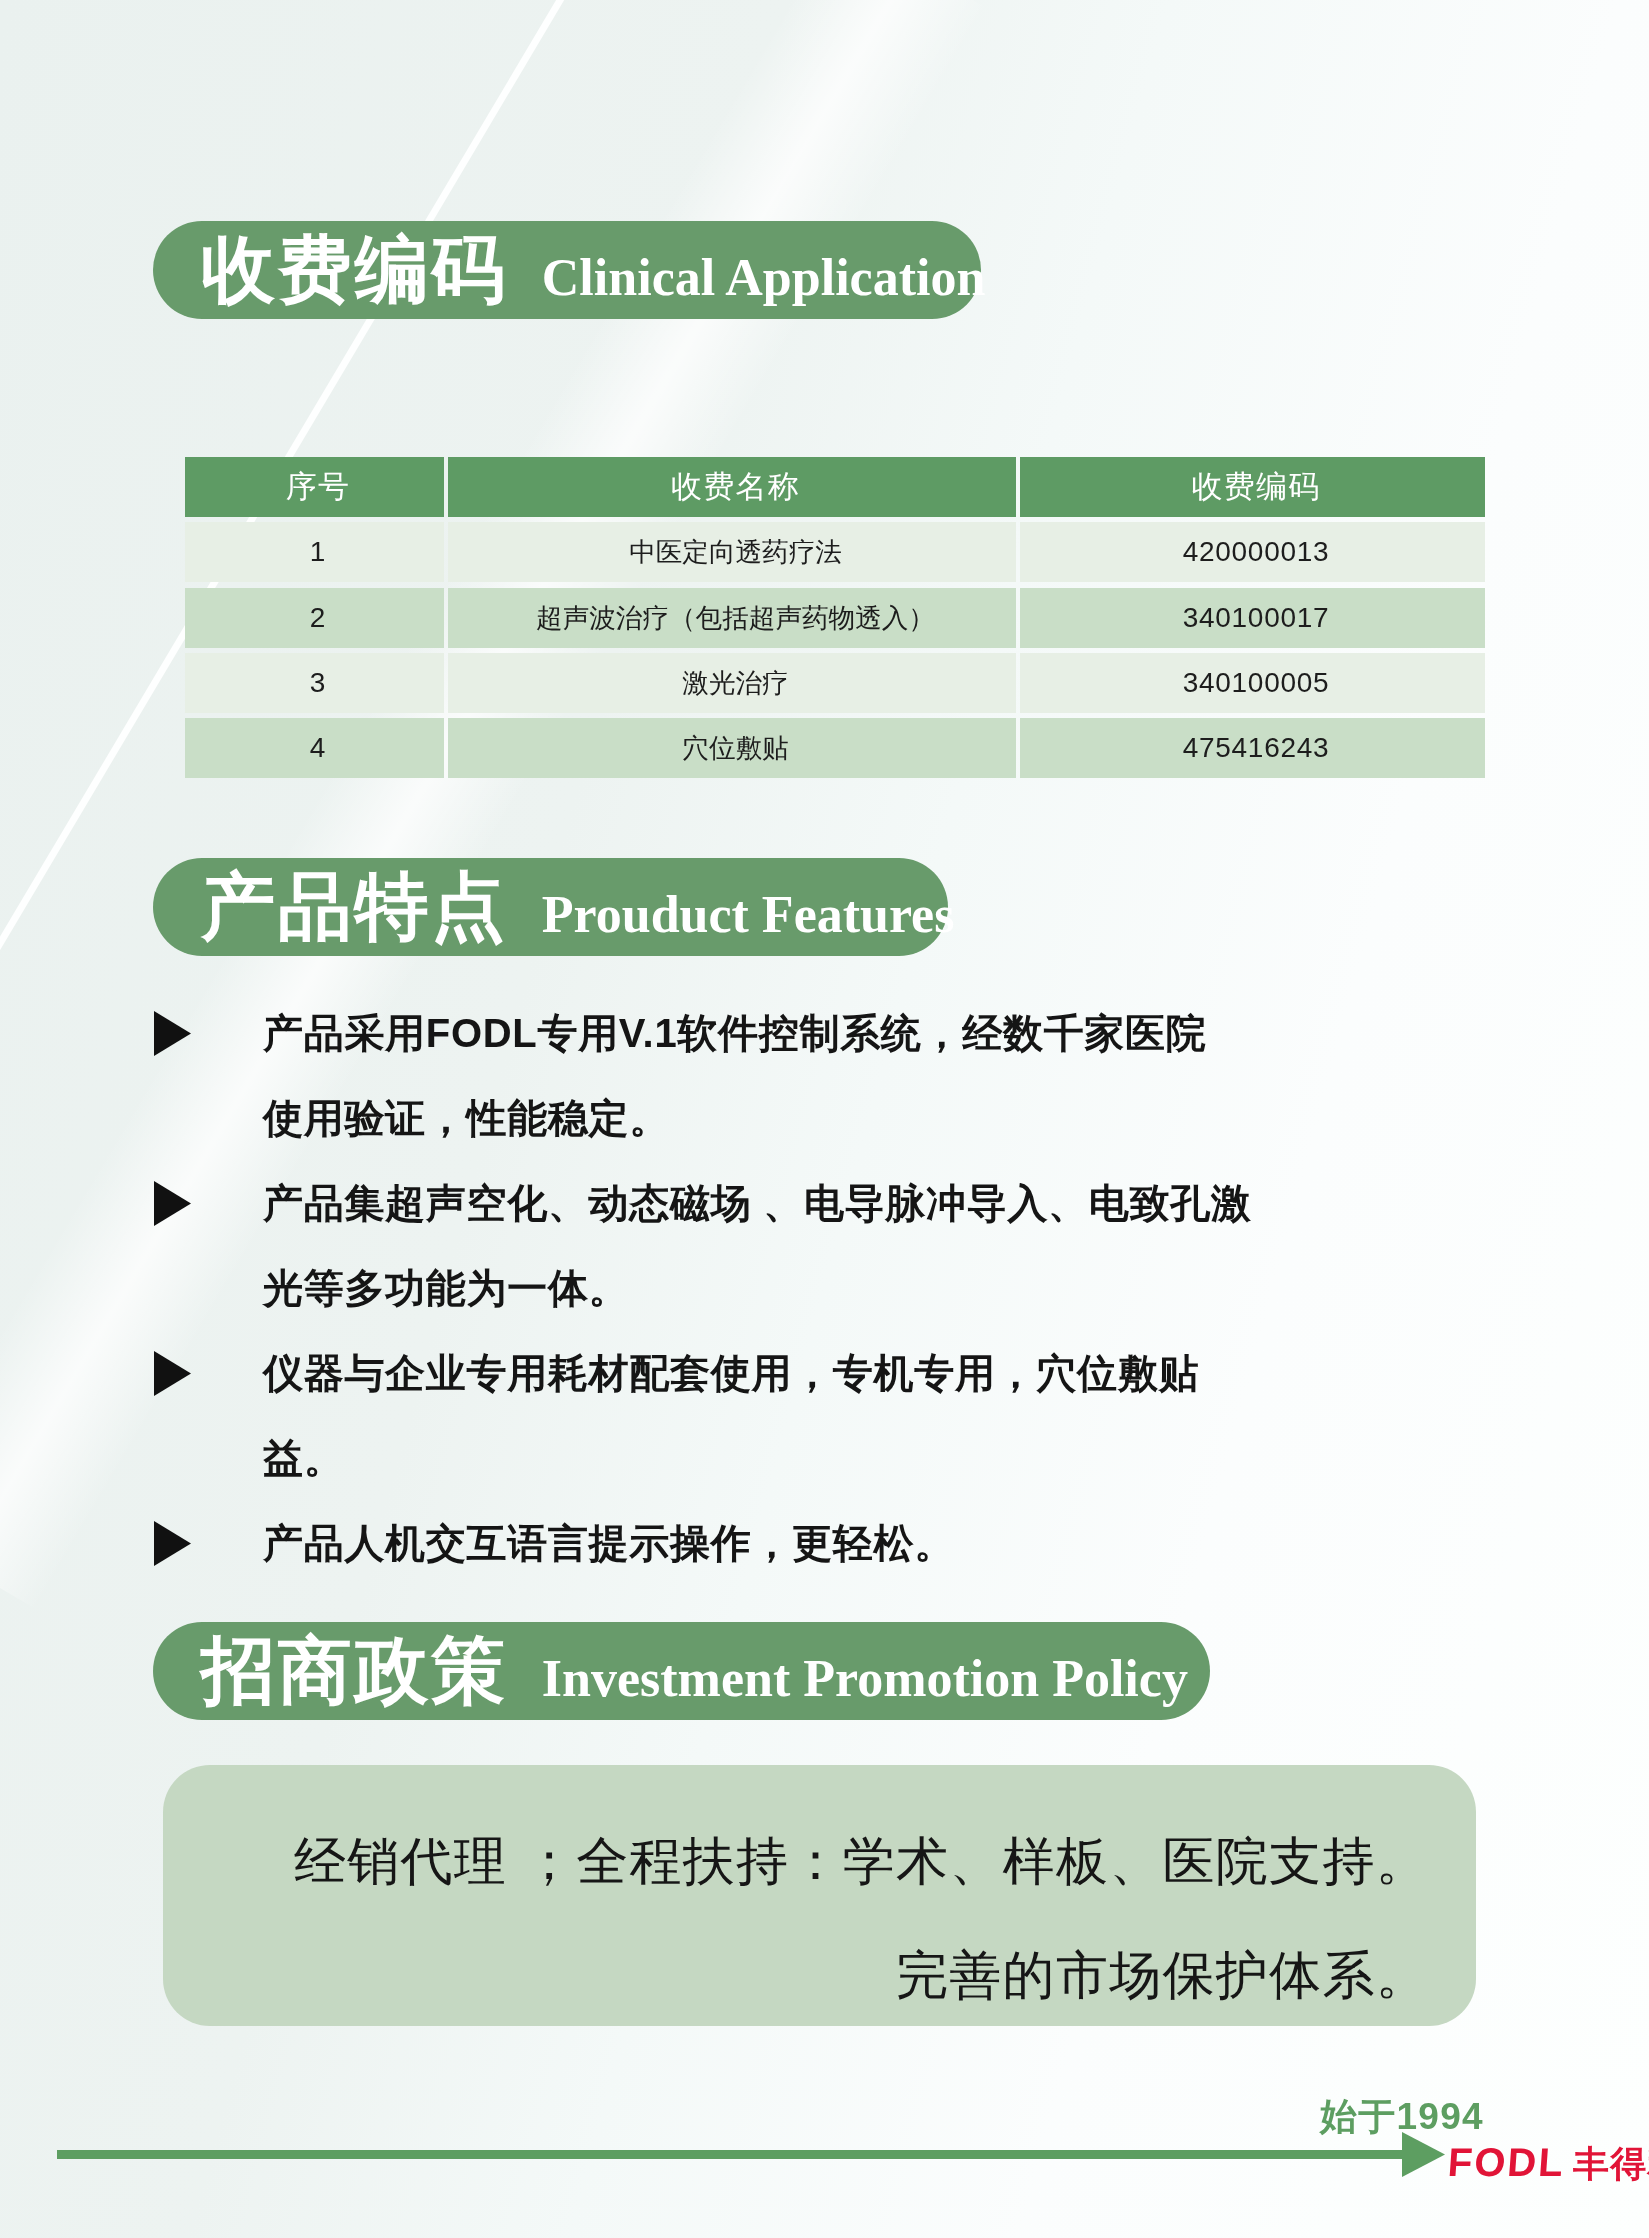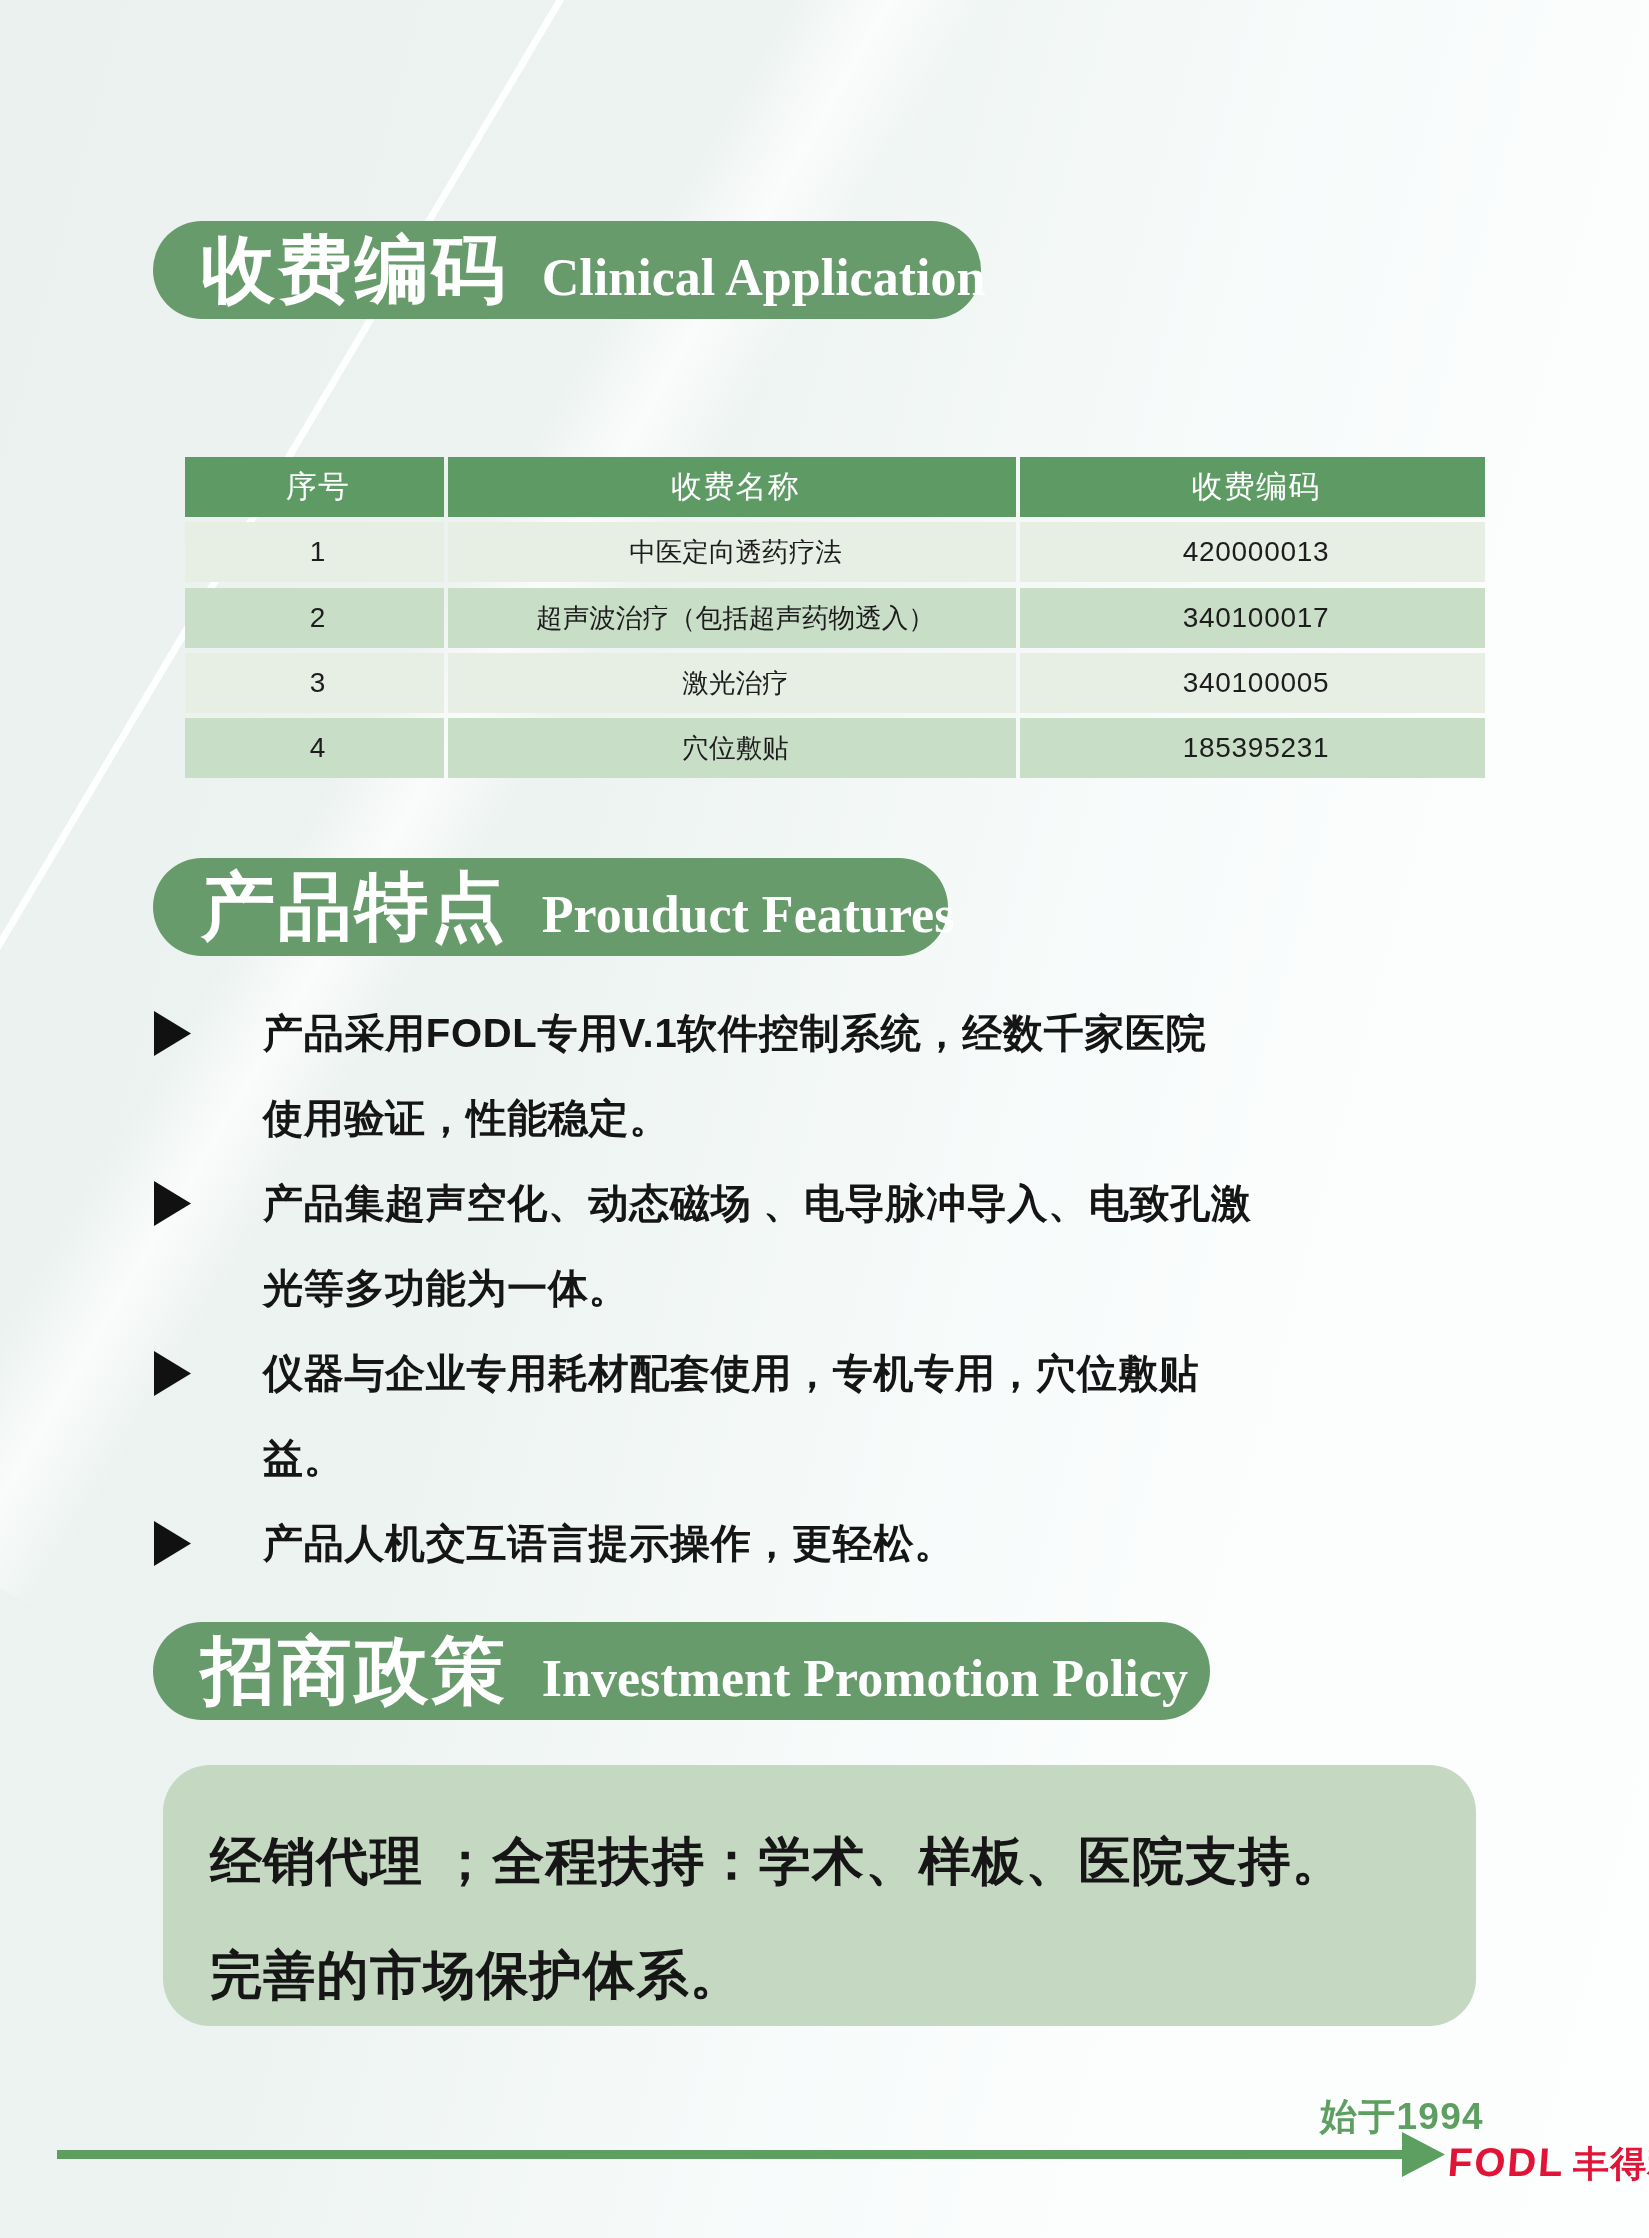--- a/index.html
+++ b/index.html
@@ -103,22 +103,22 @@
 
   
   .policy-box{
     position:absolute;left:163px;top:1765px;width:1313px;height:261px;
     background:var(--box_green,#c5d8c2);
     border-radius:47px;
     box-sizing:border-box;
     padding:39px 47px 0 47px;
   }
   .policy-box .line{
-    font-size:52px;line-height:114px;font-weight:700;
-    color:#161616;letter-spacing:1.3px;
+    font-size:52px;line-height:114px;font-weight:400;
+    color:#161616;letter-spacing:1.3px;text-align:right;
   }
 
   
   .since{
     position:absolute;right:166px;top:2092px;
     font-size:37px;font-weight:600;
     color:var(--footer_green,#5d9e61);
     letter-spacing:1.3px;
   }
   .arrow-line{
@@ -173,21 +173,21 @@
       <div class="cell r-dark num">2</div>
       <div class="cell r-dark">超声波治疗（包括超声药物透入）</div>
       <div class="cell r-dark num">340100017</div>
 
       <div class="cell r-light num">3</div>
       <div class="cell r-light">激光治疗</div>
       <div class="cell r-light num">340100005</div>
 
       <div class="cell r-dark num">4</div>
       <div class="cell r-dark">穴位敷贴</div>
-      <div class="cell r-dark num">185395231</div>
+      <div class="cell r-dark num">475416243</div>
     </div>
 
     <div class="pill pill2">
       <span class="zh">产品特点</span>
       <span class="en">Prouduct Features</span>
     </div>
 
     <div class="bullets">
       <div class="bullet">
         <span class="marker"></span>

